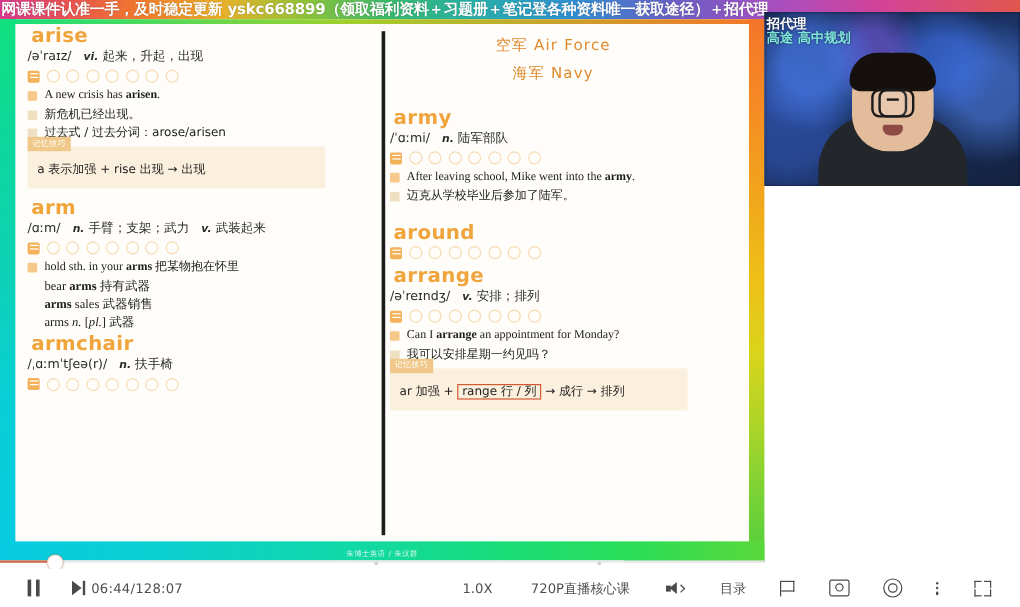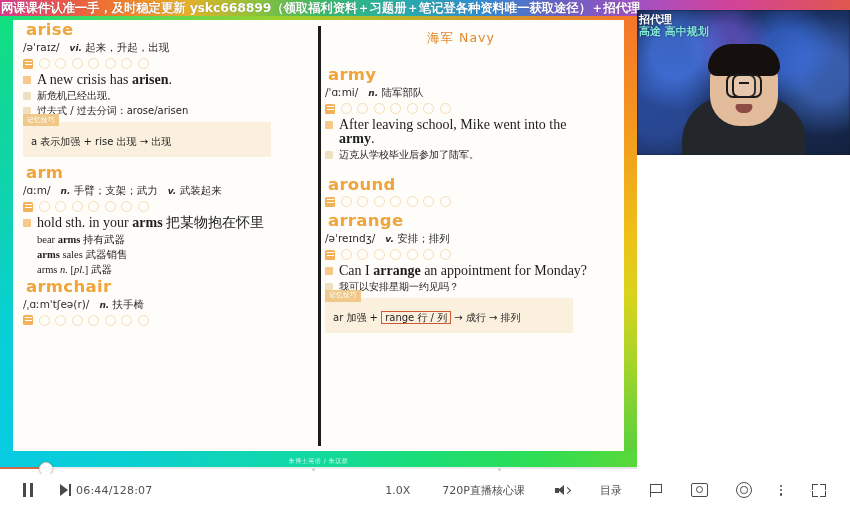--- a/index.html
+++ b/index.html
@@ -47,21 +47,21 @@
 
   .dots{display:flex;align-items:center;gap:5.5px;margin:2px 0 4px 0;}
   .book-icon{width:10px;height:10px;border-radius:1.5px;background:#f3b15a;position:relative;flex:none;}
   .book-icon:before{content:"";position:absolute;left:1.5px;top:2px;width:7px;height:1.2px;background:#fff;}
   .book-icon:after{content:"";position:absolute;left:1.5px;top:5px;width:7px;height:1.2px;background:#fff;}
   .dot{width:9px;height:9px;border-radius:50%;border:1.1px solid #f6dcb4;flex:none;}
 
   .exline{display:flex;align-items:flex-start;gap:6px;margin:1.5px 0;}
   .tag{width:8px;height:8px;background:#f6c98a;border-radius:1px;flex:none;margin-top:3px;}
   .tag.cn{background:#efe0c2;}
-  .ex-en{font-family:"Liberation Serif",serif;font-size:14px;color:#1d1d1d;line-height:14px;}
+  .ex-en{font-family:"Liberation Serif",serif;font-size:10px;color:#1d1d1d;line-height:14px;}
   .ex-en b{font-weight:bold;}
   .ex-cn{font-size:10px;color:#1d1d1d;line-height:14px;font-family:"DejaVu Sans",sans-serif;text-align:center;}
   .sub-line{font-family:"Liberation Serif",serif;font-size:10.5px;color:#1d1d1d;
     line-height:15px;margin-left:14px;}
   .sub-line b{font-weight:bold;}
   .sub-line i{font-style:italic;}
 
   .tipbox{margin:4px 0 6px 0;width:232px;background:#fbf0dd;position:relative;padding:9px 8px 8px 8px;}
   .tipbadge{position:absolute;left:0;top:-8px;background:#f0c98a;color:#fff;
     font-size:6.5px;padding:1.5px 4px;letter-spacing:.5px;font-family:"DejaVu Sans",sans-serif;}
@@ -250,20 +250,21 @@
             <span class="dot"></span>
             <span class="dot"></span>
             <span class="dot"></span>
             <span class="dot"></span>
           </div>
         </div>
       </div>
 
       <div class="col col-right">
         <div class="center-lines">
+          <div class="cl">空军 Air Force</div>
           <div class="cl">海军 Navy</div>
         </div>
 
         <div style="height:16px"></div>
 
         <div>
           <div class="word">army</div>
           <div class="defline">
             <span class="ipa">/ˈɑːmi/</span>&nbsp;&nbsp;
             <span class="pos">n.</span>

